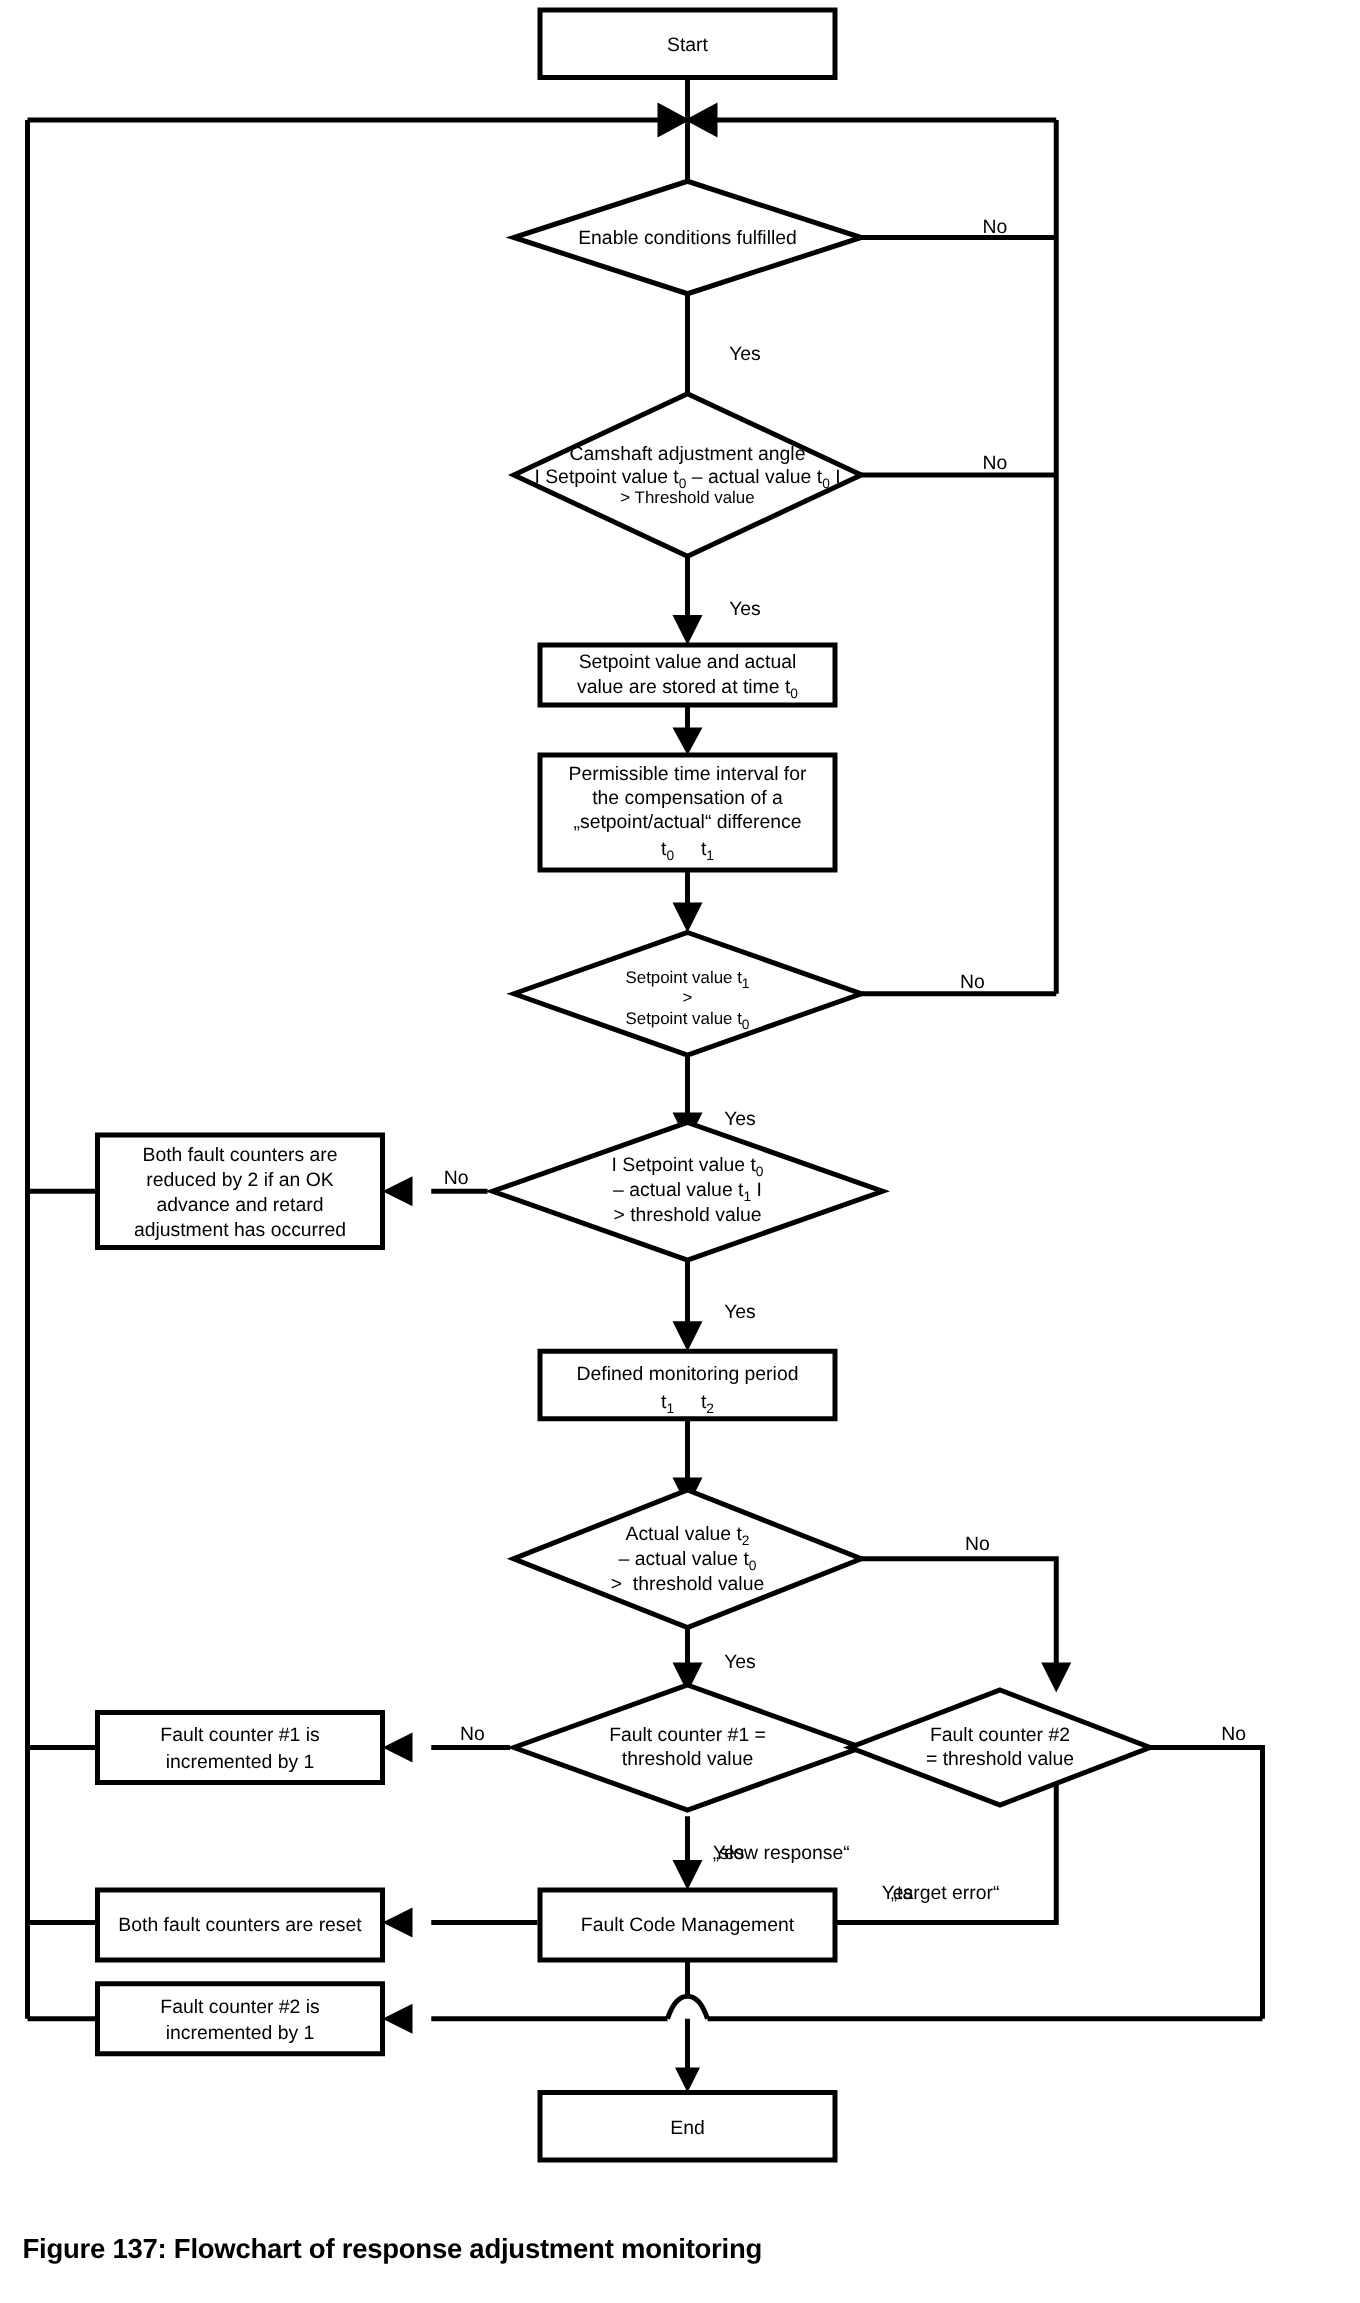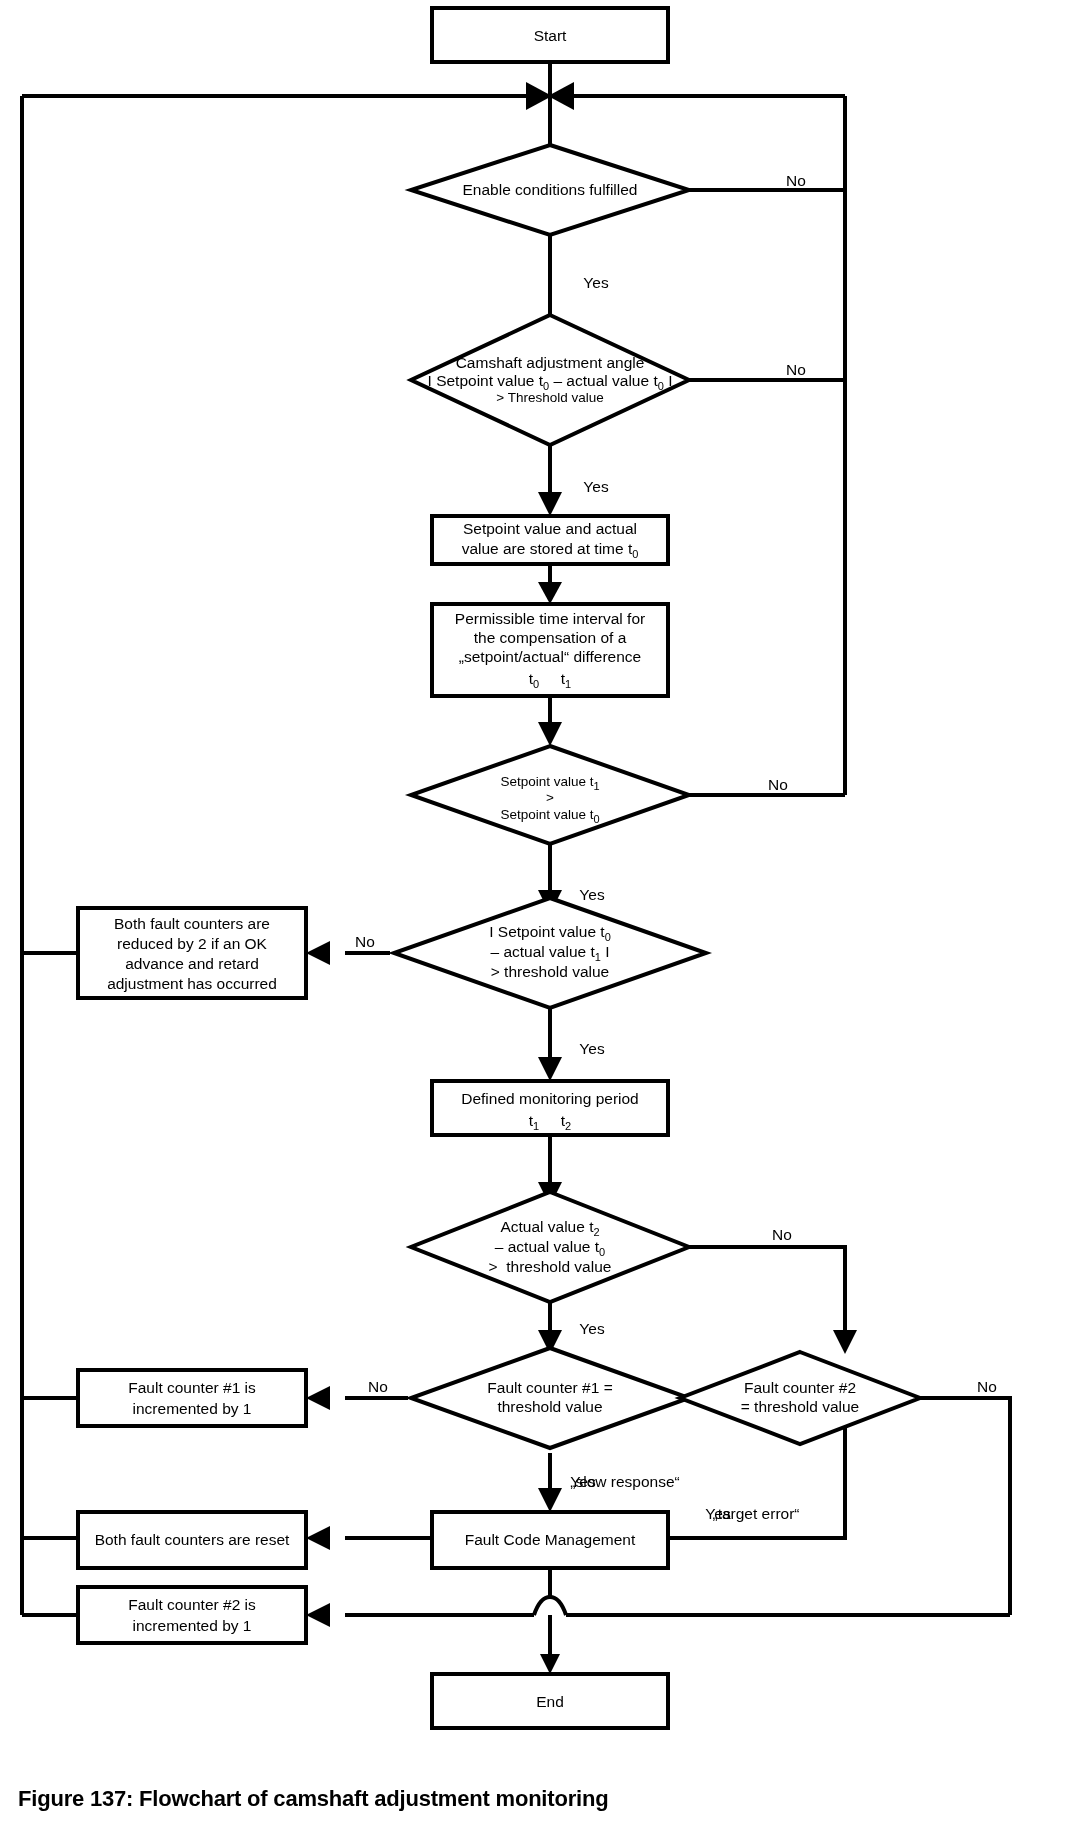--- a/index.html
+++ b/index.html
@@ -285,15 +285,15 @@
 
     <text class="edge-label" x="583" y="1487" text-anchor="start">Yes</text>
     <text class="edge-label" x="625" y="1487" text-anchor="start">„slow response“</text>
 
     <text class="edge-label" x="718" y="1519" text-anchor="start">Yes</text>
     <text class="edge-label" x="756" y="1519" text-anchor="start">„target error“</text>
   </g>
 
 </svg>
 
-<div class="caption">Figure 137: Flowchart of camshaft adjustment monitoring</div>
+<div class="caption">Figure 137: Flowchart of response adjustment monitoring</div>
 
 </div>
 
 </body></html>

